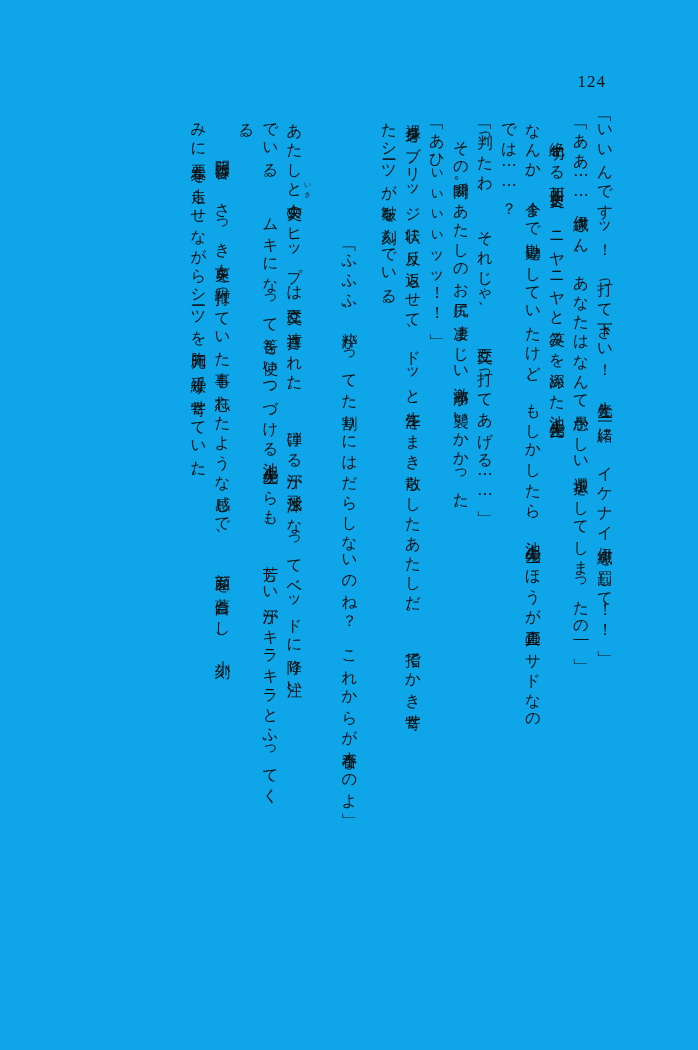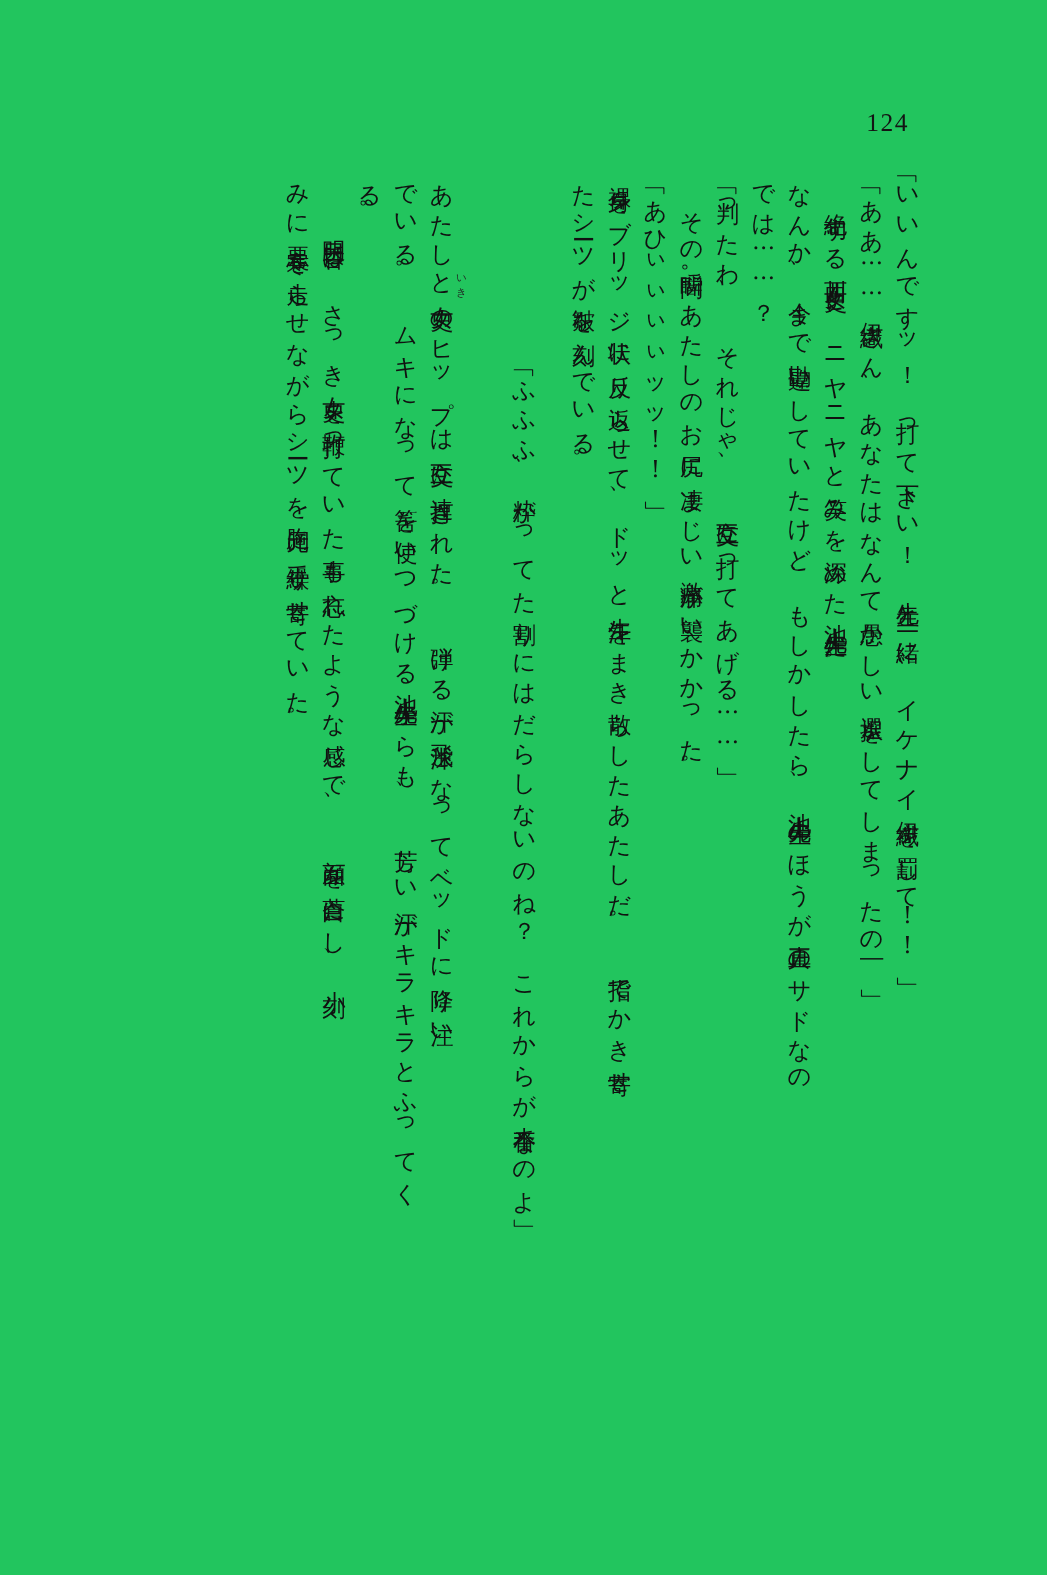--- a/index.html
+++ b/index.html
@@ -13,21 +13,21 @@
     font-family: "Liberation Serif", "DejaVu Serif", serif;
     color: #1a1a1a;
     overflow: hidden;
     position: relative;
   }
   .page {
     position: absolute;
     left: 0; top: 0;
     width: 698px;
     height: 1050px;
-    background: #22c55e;
+    background: #0ea5e9;
   }
   
   .page-number {
     position: absolute;
     top: 72px;
     right: 92px;
     font-size: 17px;
     letter-spacing: 1px;
     color: #141414;
     font-family: "Liberation Serif", "DejaVu Serif", serif;

